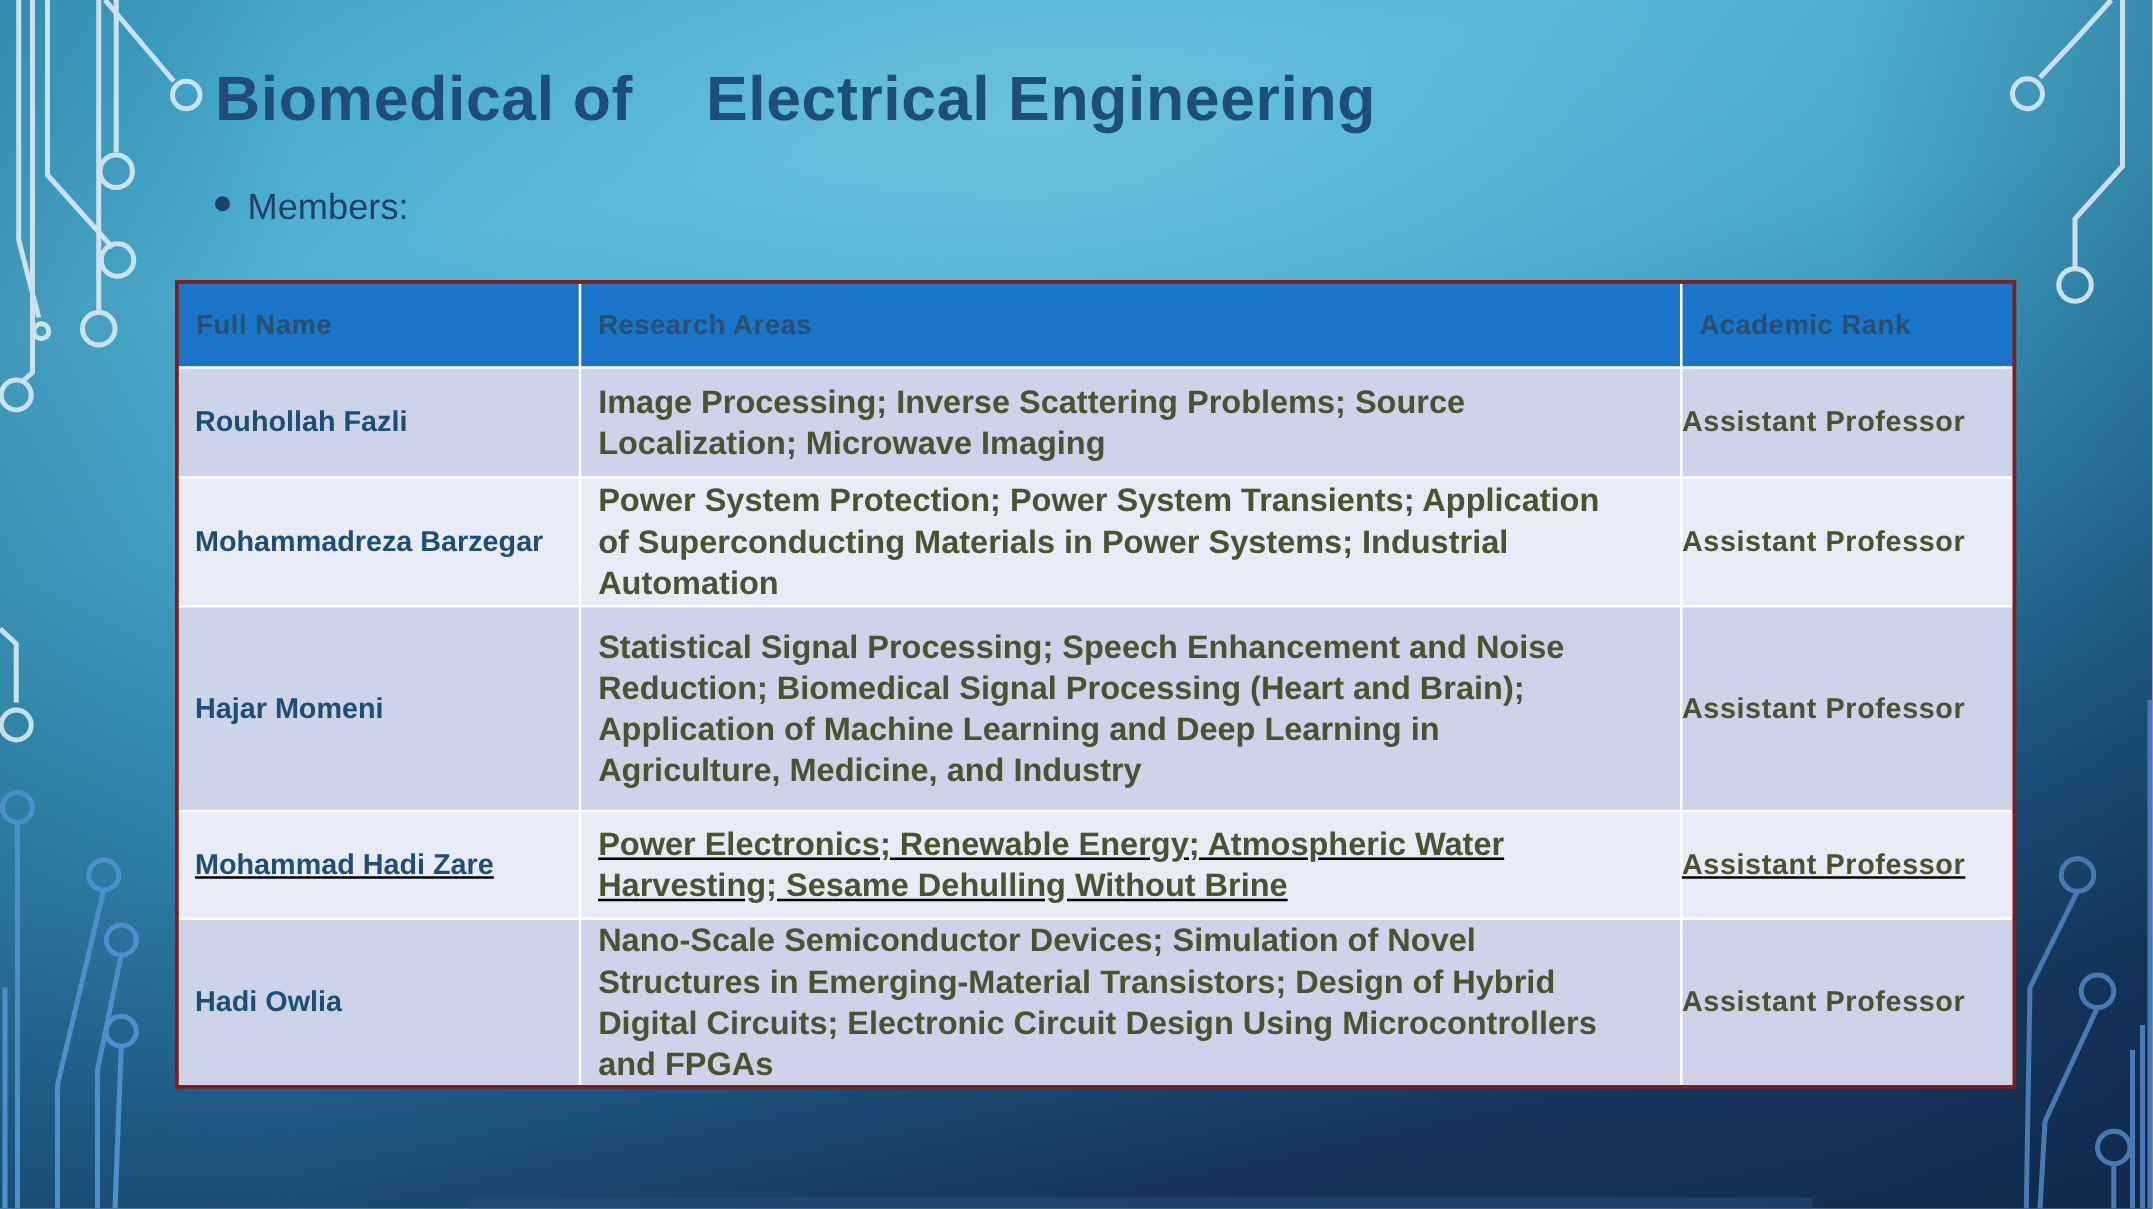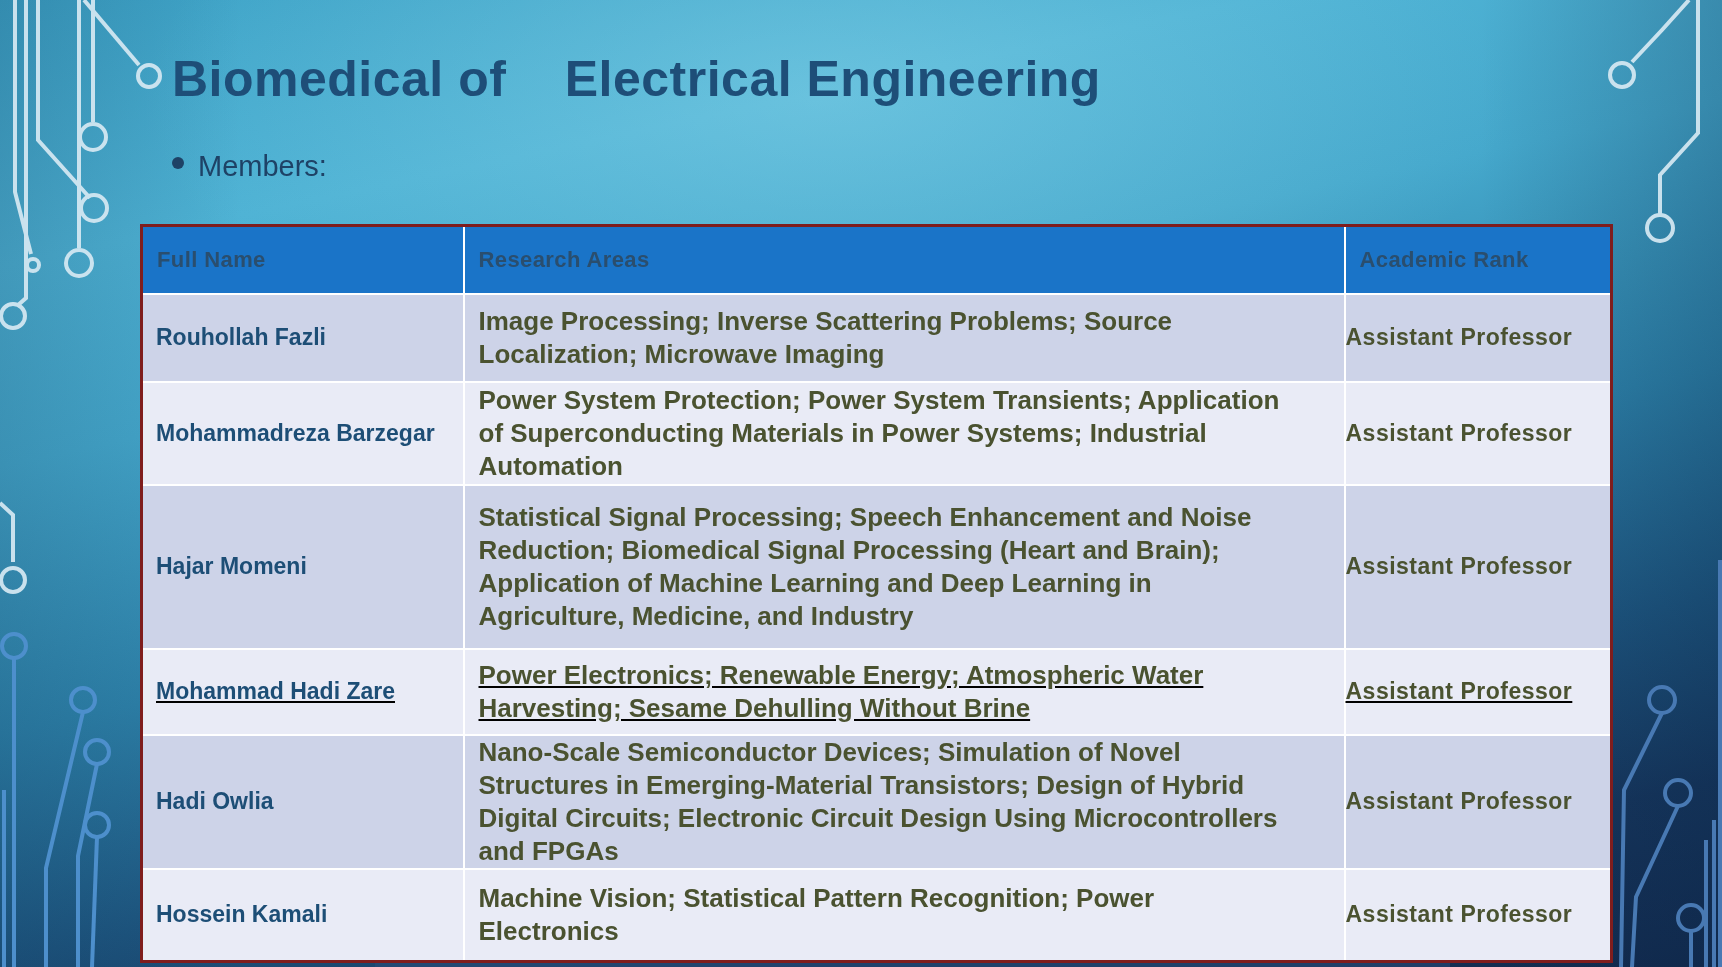--- a/index.html
+++ b/index.html
@@ -169,19 +169,14 @@
     <tr class="r4">
       <td class="name">Mohammad Hadi Zare</td>
       <td class="research">Power Electronics; Renewable Energy; Atmospheric Water Harvesting; Sesame Dehulling Without Brine</td>
       <td class="rank">Assistant Professor</td>
     </tr>
     <tr class="r5">
       <td class="name">Hadi Owlia</td>
       <td class="research">Nano-Scale Semiconductor Devices; Simulation of Novel Structures in Emerging-Material Transistors; Design of Hybrid Digital Circuits; Electronic Circuit Design Using Microcontrollers and FPGAs</td>
       <td class="rank">Assistant Professor</td>
     </tr>
-    <tr class="r6">
-      <td class="name">Hossein Kamali</td>
-      <td class="research">Machine Vision; Statistical Pattern Recognition; Power Electronics</td>
-      <td class="rank">Assistant Professor</td>
-    </tr>
   </tbody>
 </table>
 
 </body></html>

